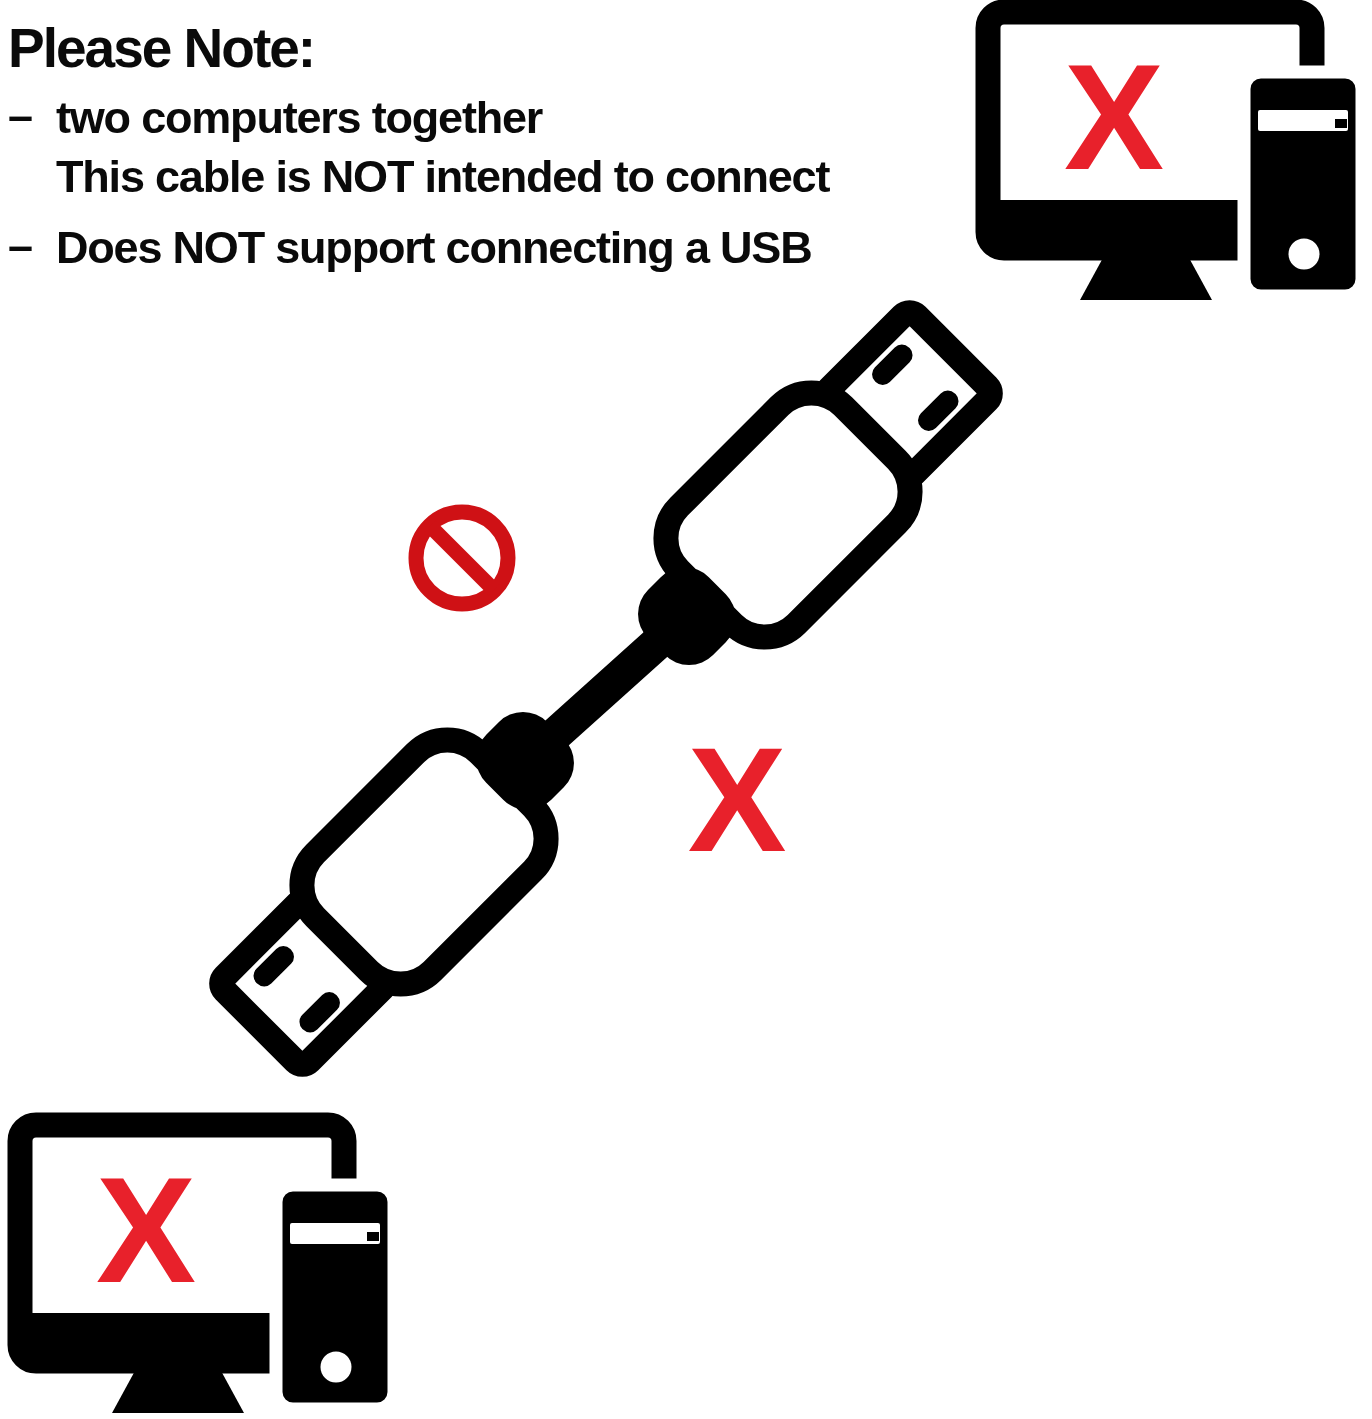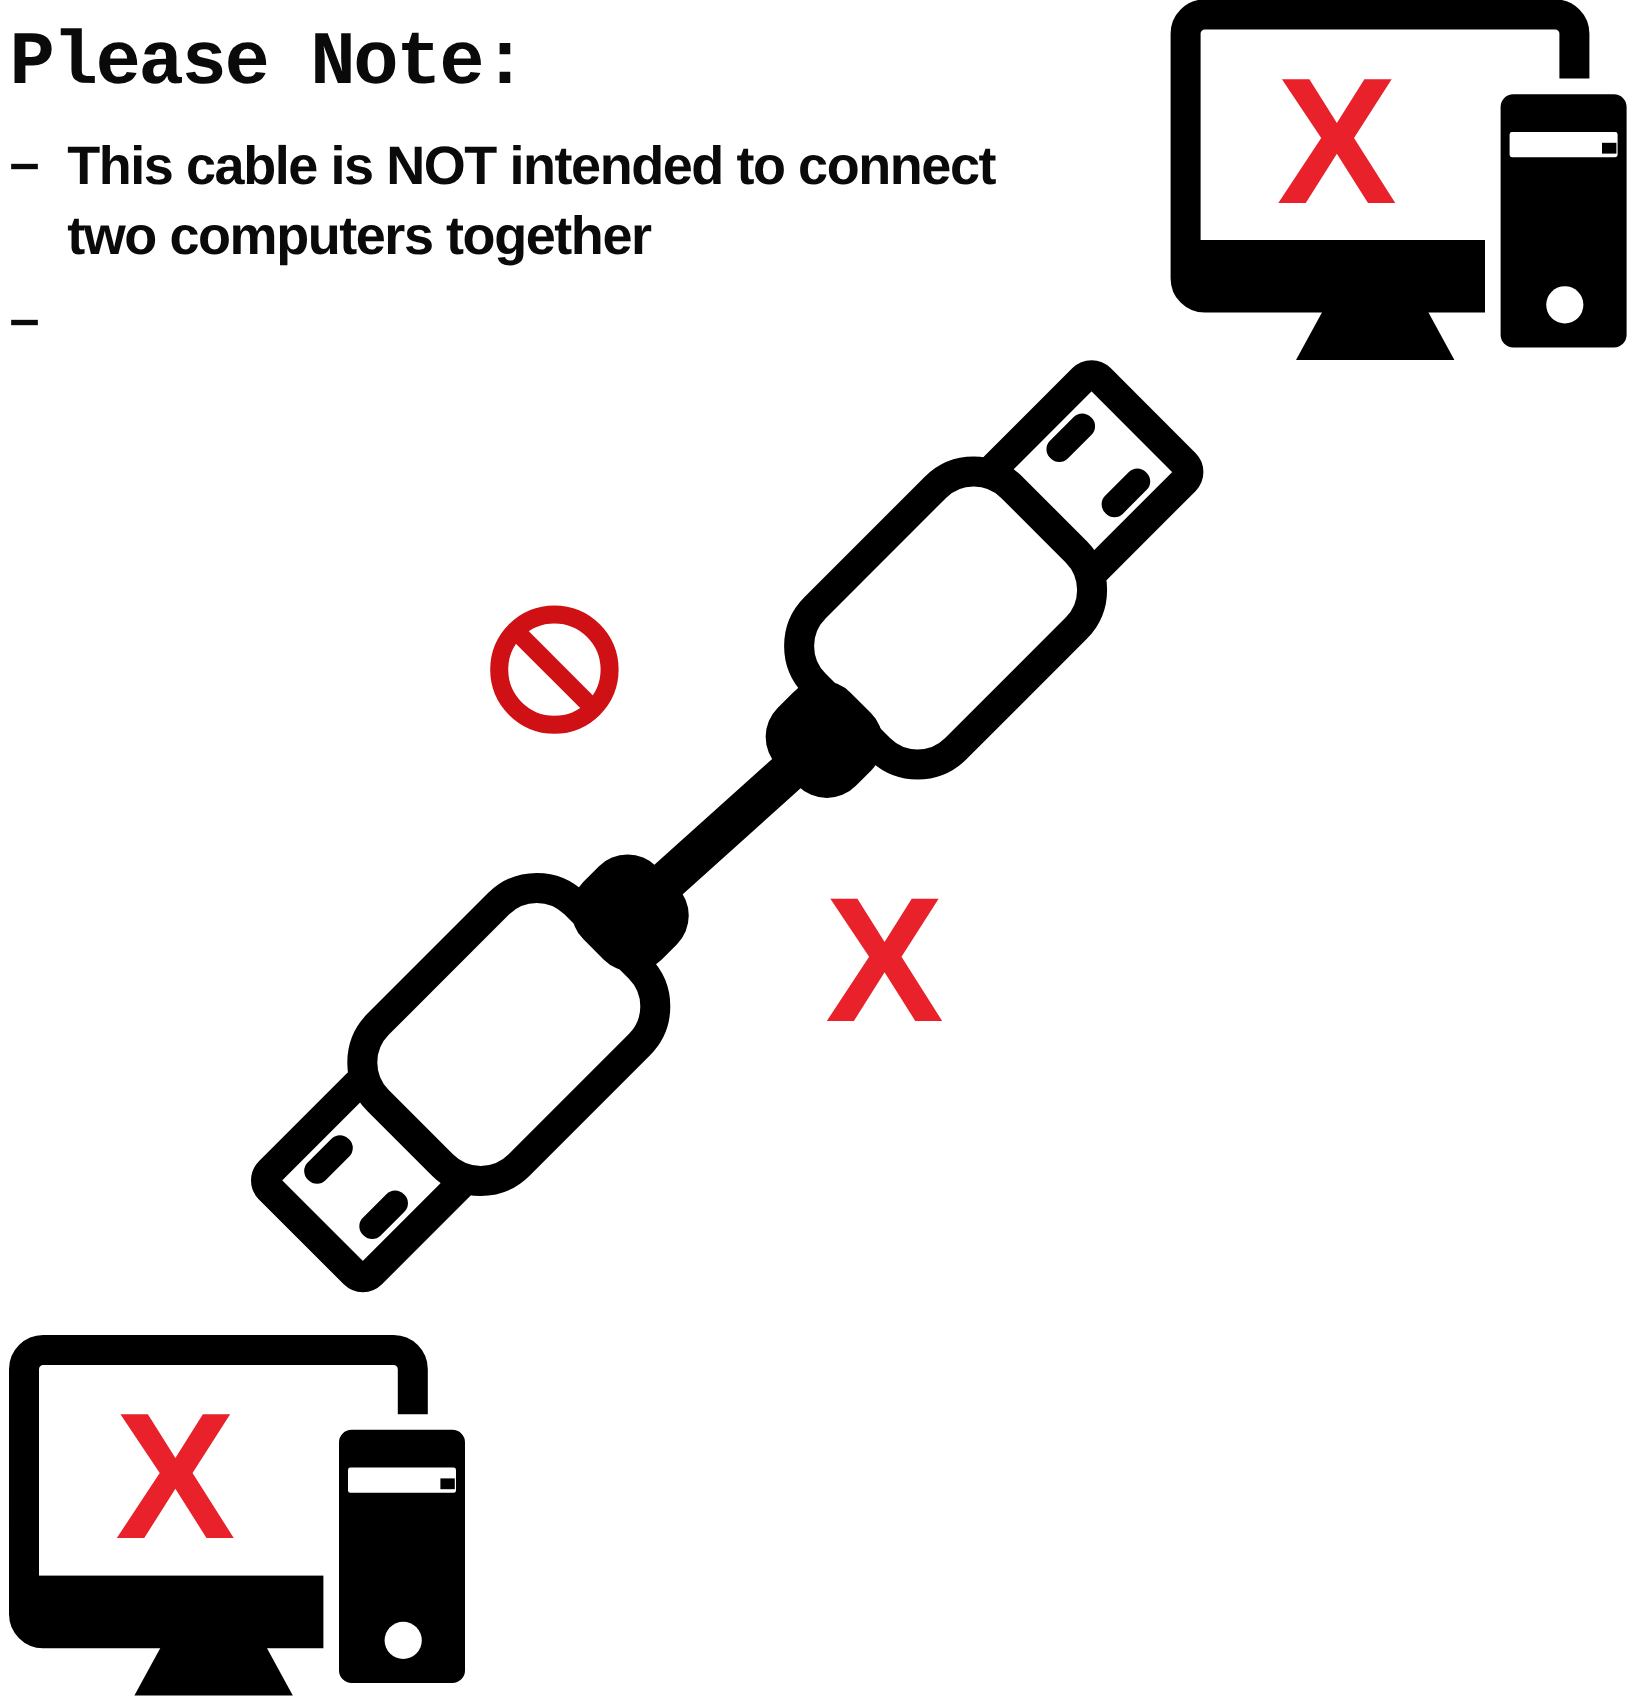--- a/index.html
+++ b/index.html
@@ -12,26 +12,25 @@
     color:#0a0a0a;
   }
 
   
   .notice {
     position:absolute;
     left:8px; top:20px;
     width:960px;
   }
   .notice-title {
-    margin:0 0 22px 0;
-    font-size:63px;
+    margin:0 0 10px 0;
+    font-size:55px;
     font-weight:bold;
     letter-spacing:-2px;
     line-height:1.05;
-    font-family:Liberation Mono, monospace;
   }
   .bullet {
     position:relative;
     padding-left:48px;
     font-size:45px;
     font-weight:bold;
     letter-spacing:-1.2px;
     line-height:59px;
     margin-bottom:12px;
   }
@@ -76,26 +75,27 @@
   }
 </style>
 </head>
 <body>
 
 <div class="notice">
   <h1 class="notice-title">Please Note:</h1>
 
   <div class="bullet">
     <span class="dash">–</span>
+    <div>two computers together</div>
     <div>This cable is NOT intended to connect</div>
-    <div>two computers together</div>
   </div>
 
   <div class="bullet">
     <span class="dash">–</span>
+    <div>Does NOT support connecting a USB</div>
   </div>
 </div>
 
 <svg class="scene" viewBox="0 0 1372 1419">
 
   <defs>
 
     <g id="usb-conn">
       <rect x="-60" y="-232" width="120" height="124" rx="10" class="outl"></rect>
       <rect x="-43" y="-204" width="21" height="48" rx="10" class="fillb"></rect>

